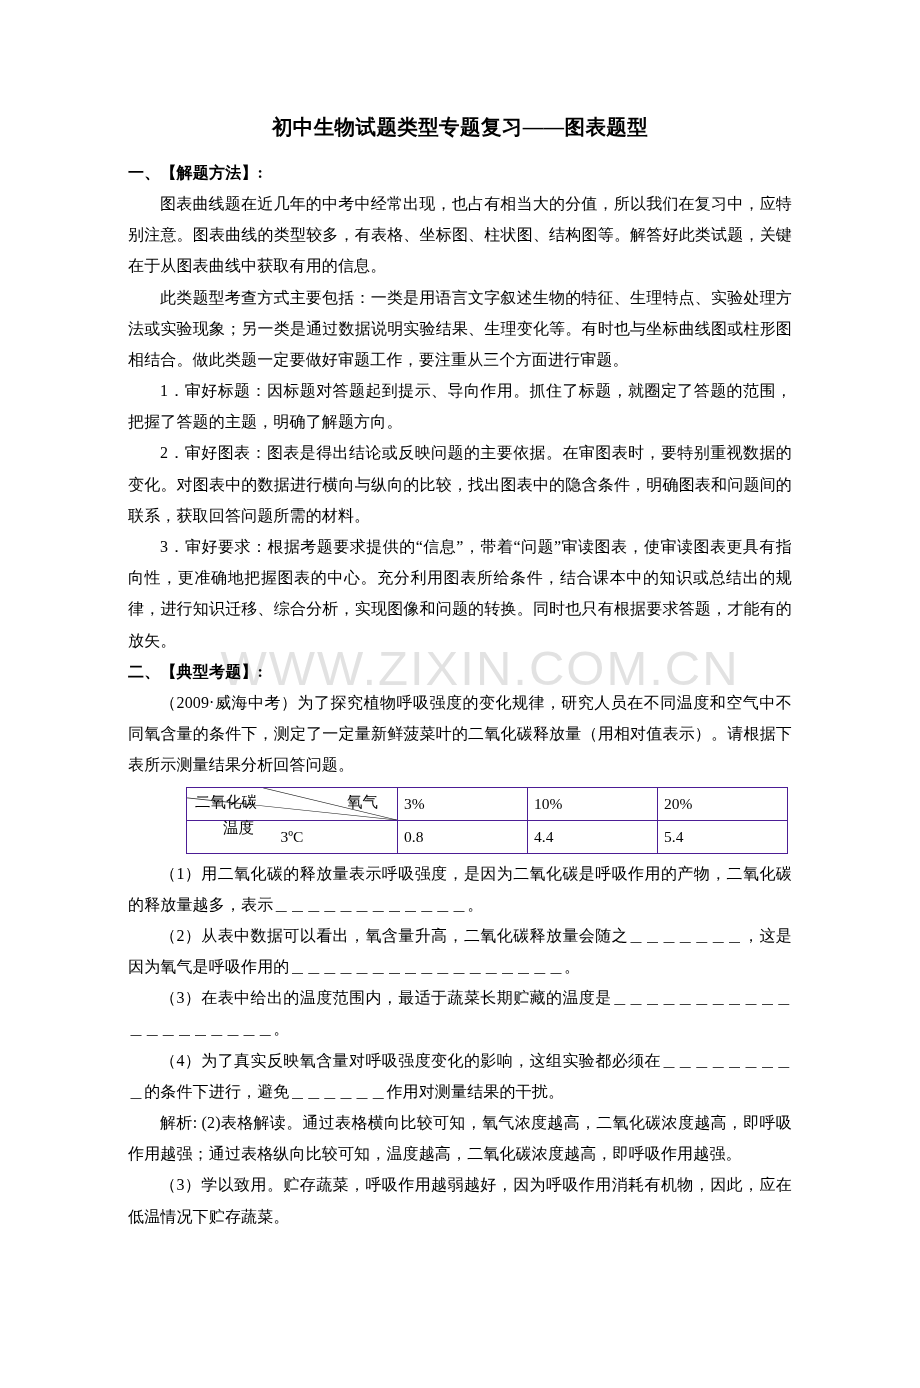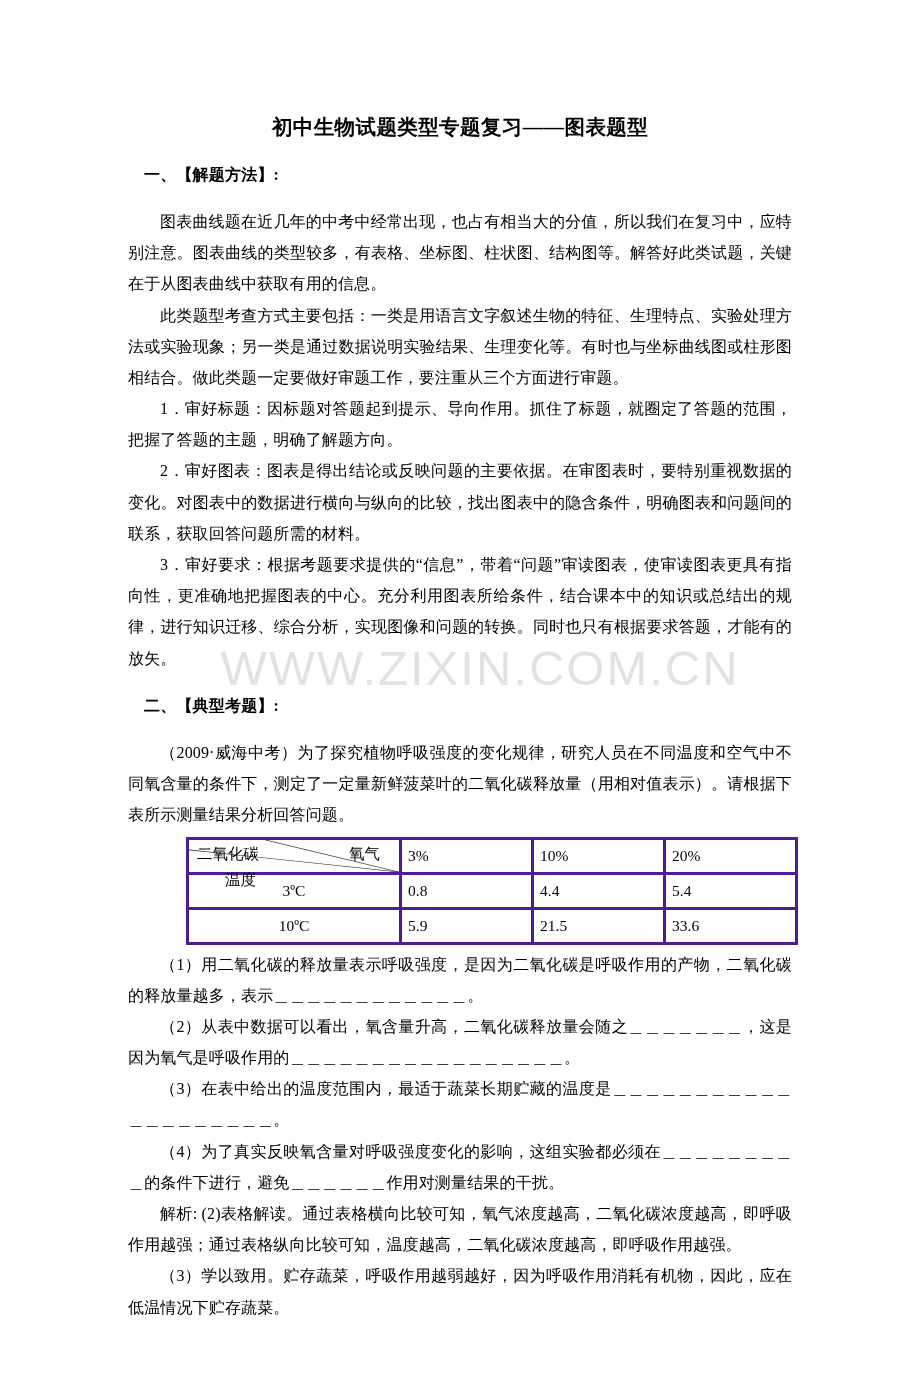--- a/index.html
+++ b/index.html
@@ -62,21 +62,21 @@
     letter-spacing: 0.4px;
     margin: 0 0 14px 0;
     line-height: 1.5;
   }
 
   
   .sec-heading {
     font-size: 16px;
     font-weight: bold;
     line-height: 1.95;
-    margin: 16px;
+    margin: 0;
     letter-spacing: 0.2px;
   }
 
   p.para {
     font-size: 16px;
     line-height: 1.95;
     margin: 0;
     text-align: justify;
     text-justify: inter-ideograph;
     letter-spacing: 0.15px;
@@ -86,21 +86,21 @@
   }
 
   
   table.data-table {
     border-collapse: collapse;
     margin: 6px 0 4px 58px;
     width: 548px;
     table-layout: fixed;
   }
   table.data-table td {
-    border: 3px solid #4c1d95;
+    border: 1px solid #4c1d95;
     font-size: 15.5px;
     padding: 3px 6px;
     height: 26px;
     vertical-align: middle;
     line-height: 1.4;
   }
   td.corner-cell {
     position: relative;
     height: 58px;
     padding: 0;
@@ -164,26 +164,20 @@
           <td class="col-val">3%</td>
           <td class="col-val">10%</td>
           <td class="col-val">20%</td>
         </tr>
         <tr>
           <td class="rowhead">3ºC</td>
           <td>0.8</td>
           <td>4.4</td>
           <td>5.4</td>
         </tr>
-        <tr>
-          <td class="rowhead">10ºC</td>
-          <td>5.9</td>
-          <td>21.5</td>
-          <td>33.6</td>
-        </tr>
       </tbody>
     </table>
 
     <p class="para indent">（1）用二氧化碳的释放量表示呼吸强度，是因为二氧化碳是呼吸作用的产物，二氧化碳的释放量越多，表示＿＿＿＿＿＿＿＿＿＿＿＿。</p>
     <p class="para indent">（2）从表中数据可以看出，氧含量升高，二氧化碳释放量会随之＿＿＿＿＿＿＿，这是因为氧气是呼吸作用的＿＿＿＿＿＿＿＿＿＿＿＿＿＿＿＿＿。</p>
     <p class="para indent">（3）在表中给出的温度范围内，最适于蔬菜长期贮藏的温度是＿＿＿＿＿＿＿＿＿＿＿＿＿＿＿＿＿＿＿＿。</p>
     <p class="para indent">（4）为了真实反映氧含量对呼吸强度变化的影响，这组实验都必须在＿＿＿＿＿＿＿＿＿的条件下进行，避免＿＿＿＿＿＿作用对测量结果的干扰。</p>
 
     <p class="para indent">解析: (2)表格解读。通过表格横向比较可知，氧气浓度越高，二氧化碳浓度越高，即呼吸作用越强；通过表格纵向比较可知，温度越高，二氧化碳浓度越高，即呼吸作用越强。</p>
     <p class="para indent">（3）学以致用。贮存蔬菜，呼吸作用越弱越好，因为呼吸作用消耗有机物，因此，应在低温情况下贮存蔬菜。</p>

